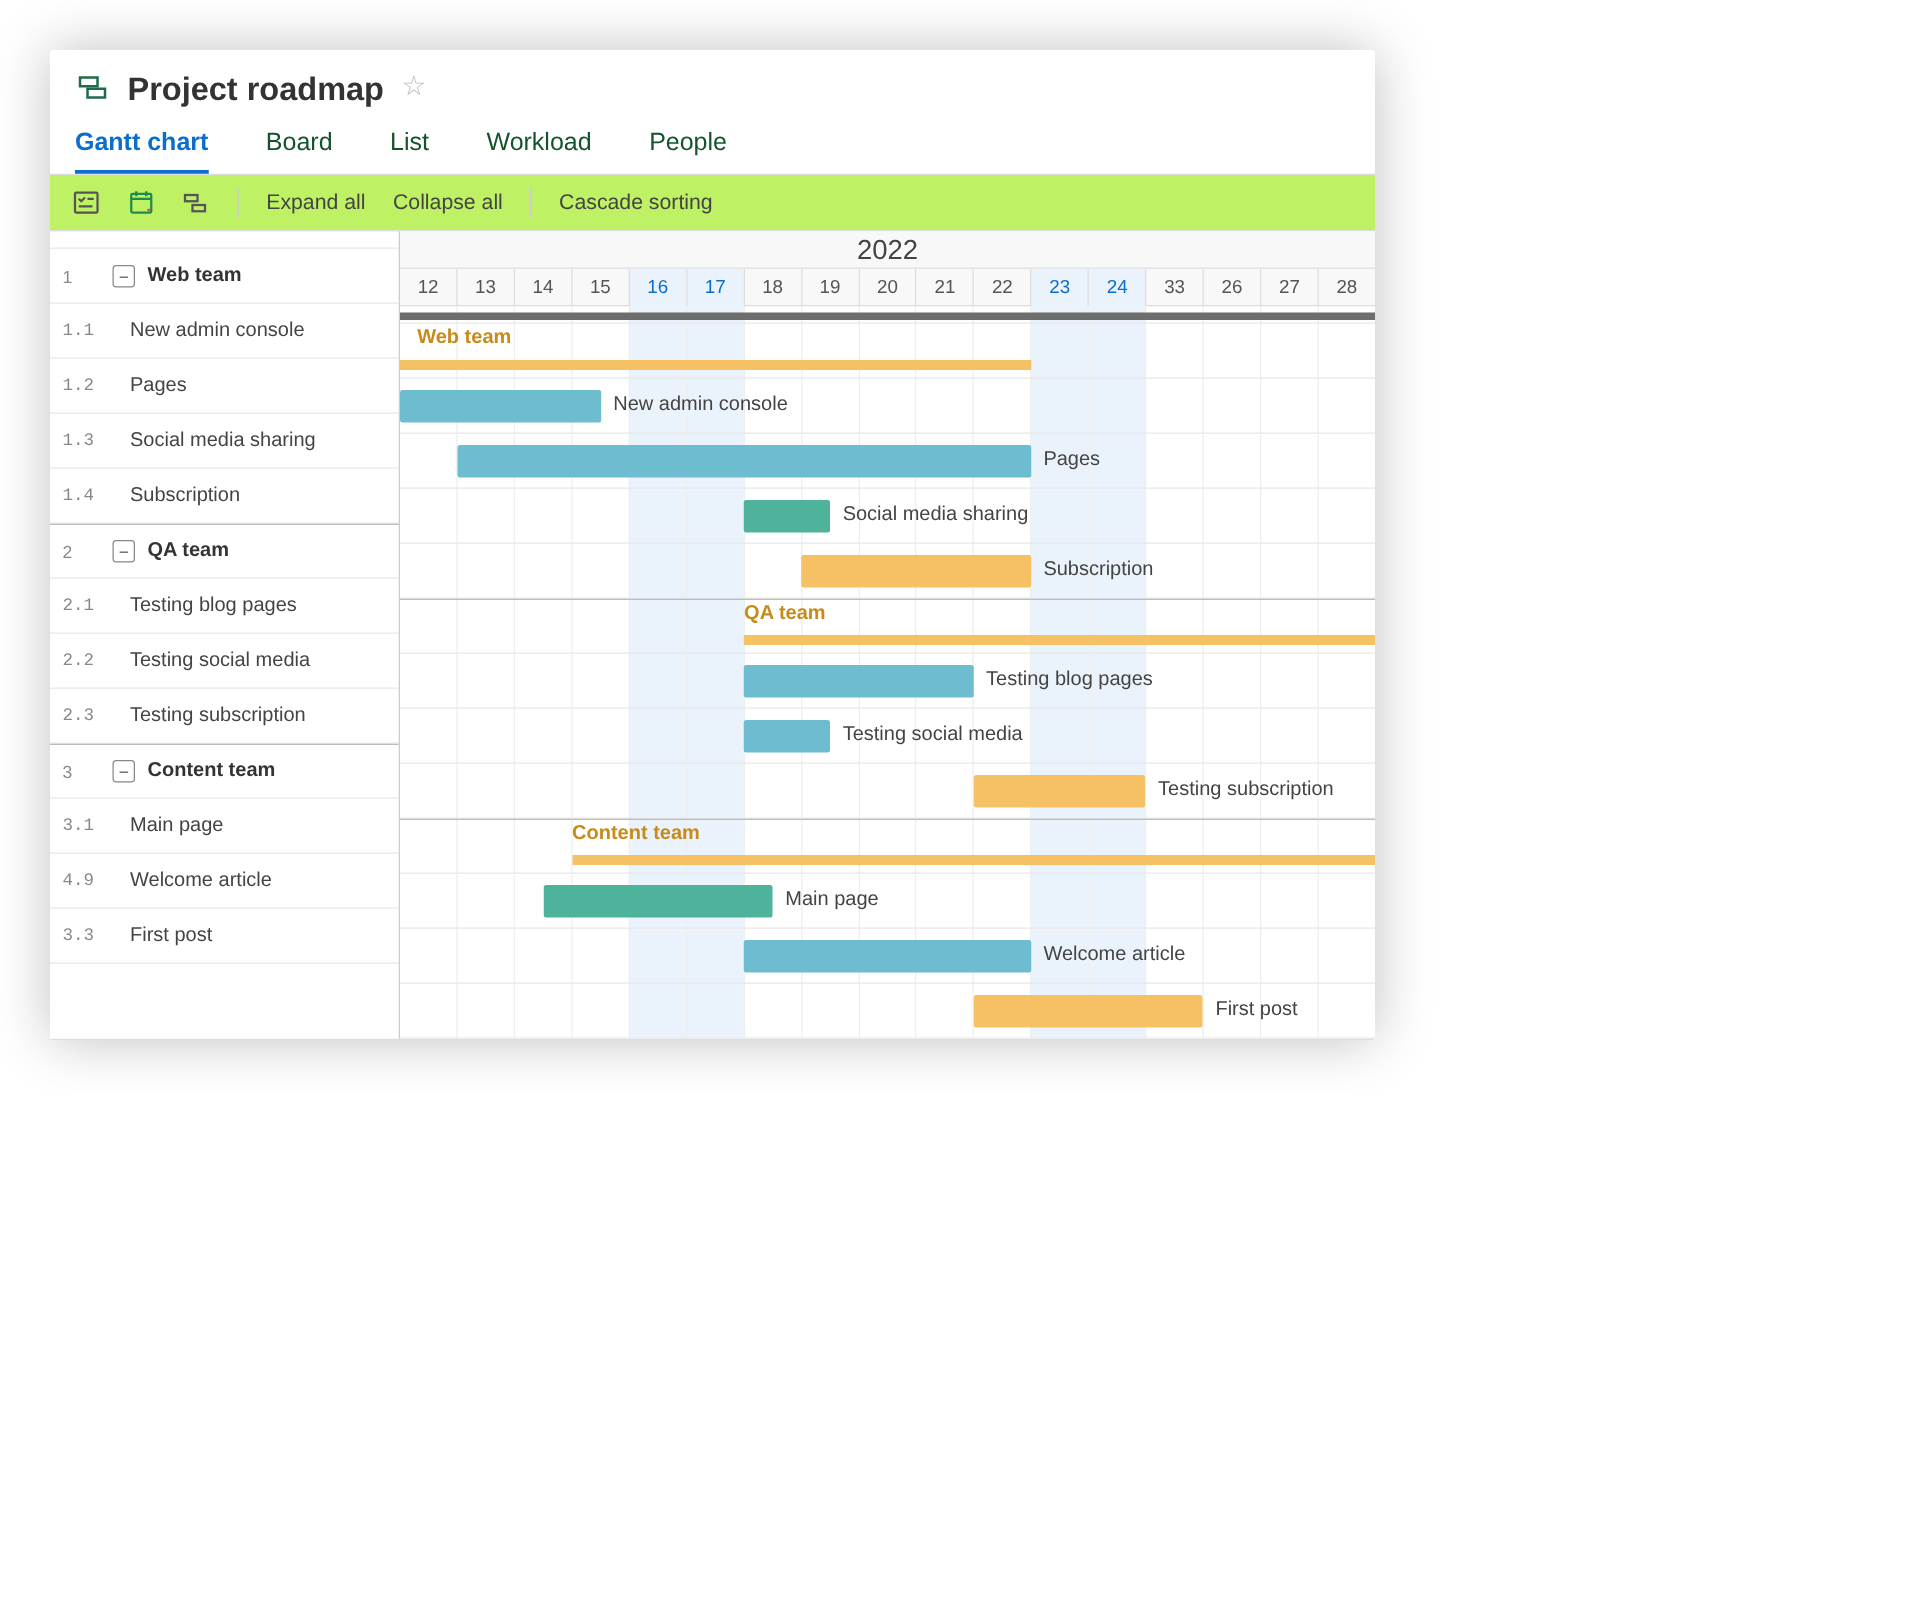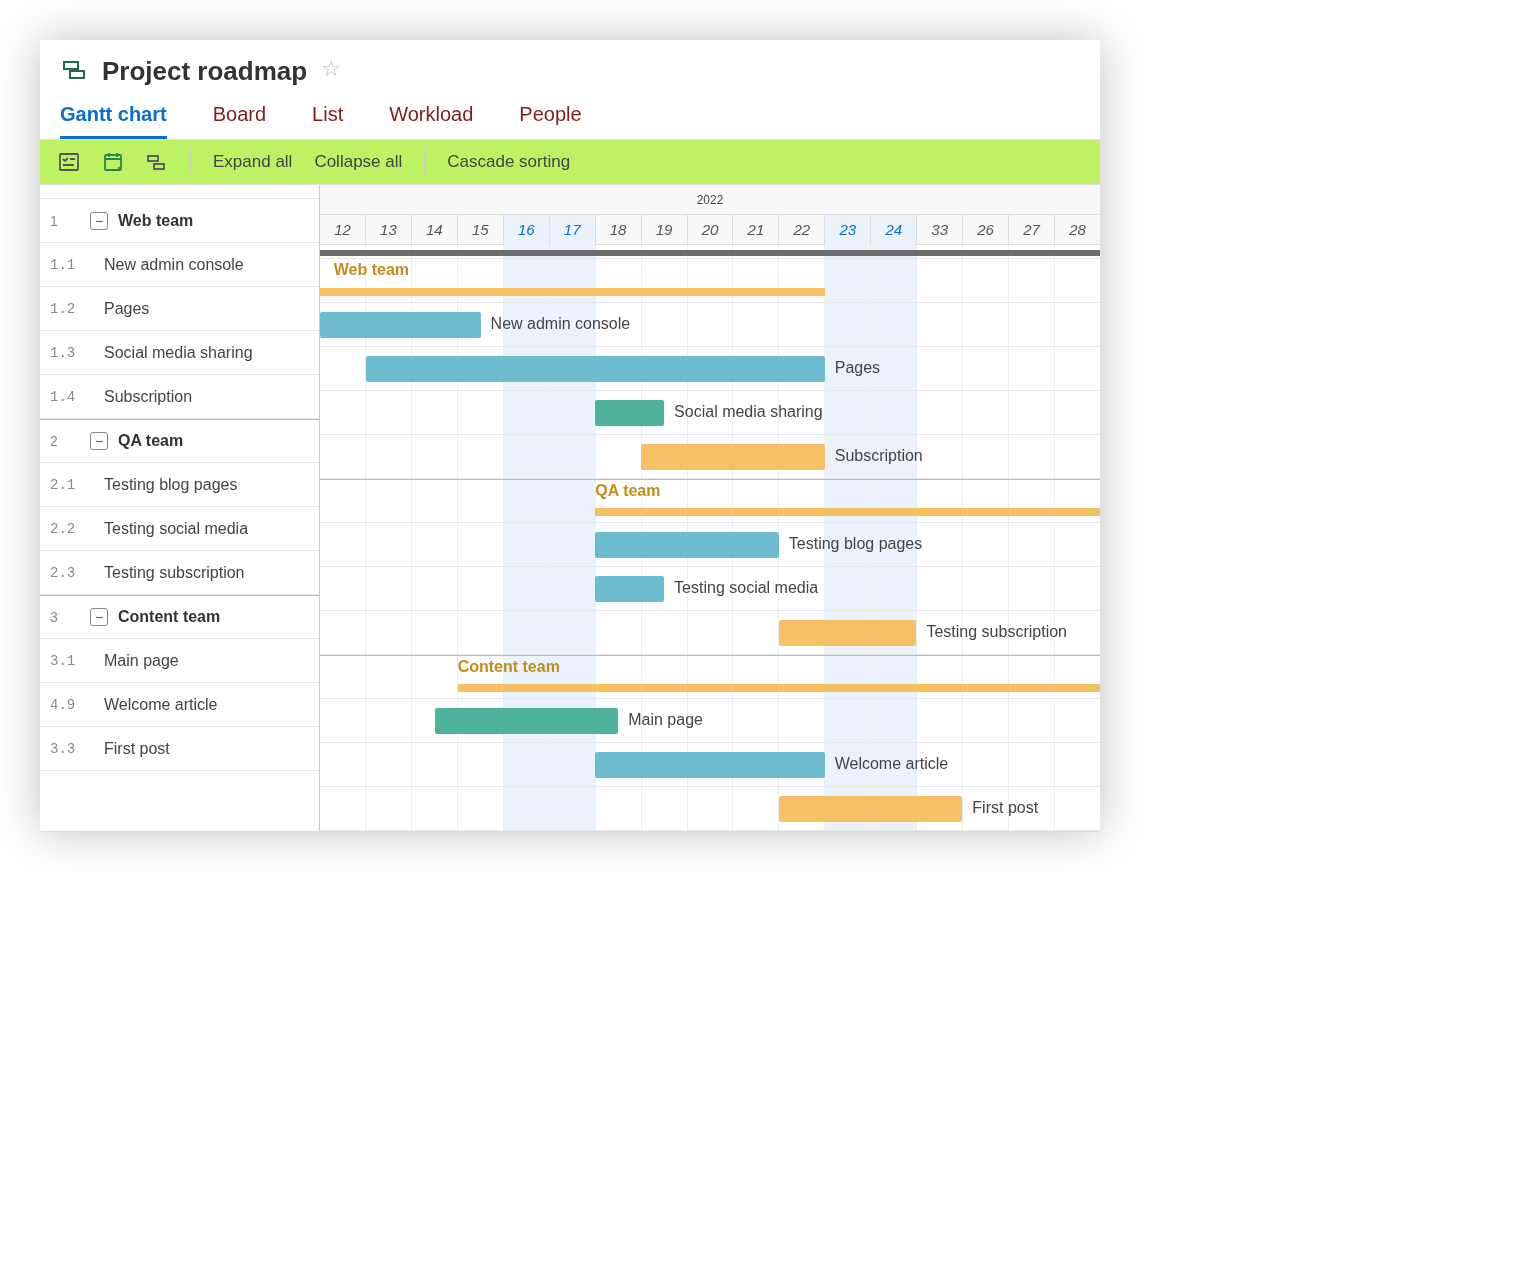--- a/index.html
+++ b/index.html
@@ -3,34 +3,34 @@
 <meta charset="utf-8">
 <style>
 * { box-sizing: border-box; margin: 0; padding: 0; }
 body { font-family: -apple-system, BlinkMacSystemFont, "Segoe UI", Arial, sans-serif; background: #fff; padding: 40px; }
 .app { width: 1060px; background: #fff; box-shadow: 0 0 45px rgba(0,0,0,0.25); border-radius: 2px; overflow: hidden; }
 .header { display: flex; align-items: flex-start; gap: 14px; padding: 16px 20px 4px; }
 .header .proj-icon svg { display: block; }
 .header h1 { font-size: 26px; font-weight: 700; color: #333; }
 .header .star { color: #bbb; font-size: 22px; cursor: pointer; }
 .tabs { display: flex; gap: 46px; padding: 12px 20px 0; border-bottom: 1px solid #ddd; }
-.tab { font-size: 20px; color: #7f1d1d; padding-bottom: 10px; cursor: pointer; }
+.tab { font-size: 20px; color: #14532d; padding-bottom: 10px; cursor: pointer; }
 .tab.active { color: #0b6dcc; font-weight: 700; border-bottom: 3px solid #0b6dcc; }
 .toolbar { display: flex; align-items: center; gap: 22px; padding: 10px 18px; border-bottom: 1px solid #ddd; background: #bef264; }
 .toolbar .tb-icon { color: #555; cursor: pointer; display: inline-flex; }
 .toolbar .tb-icon.green { color: #1f8a4c; }
 .toolbar .vsep { width: 1px; height: 24px; background: #ccc; }
 .toolbar .tb-text { font-size: 17px; color: #444; cursor: pointer; }
 .gantt { display: flex; border-bottom: 1px solid #ddd; }
 .left { width: 280px; flex: 0 0 280px; border-right: 1px solid #ccc; }
 .right { flex: 1; overflow: hidden; position: relative; }
 .lh-head { height: 60px; display: flex; align-items: center; justify-content: center; font-size: 17px; color: #666; border-bottom: 1px solid #ddd; background: #f8f8f8; }
 .rh-head { height: 60px; border-bottom: 1px solid #ddd; background: #f8f8f8; }
-.rh-year { height: 30px; text-align: center; font-size: 12px; color: #444; line-height: 30px; border-bottom: 1px solid #ddd; }
-.rh-days { display: flex; height: 30px; font-style: italic; }
+.rh-year { height: 30px; text-align: center; font-size: 22px; color: #444; line-height: 30px; border-bottom: 1px solid #ddd; }
+.rh-days { display: flex; height: 30px; }
 .rh-day { flex: 1; text-align: center; font-size: 15px; color: #555; line-height: 30px; border-left: 1px solid #ddd; }
 .rh-day:first-child { border-left: none; }
 .rh-day.weekend { color: #0b6dcc; background: #eaf3fb; }
 .left-row { height: 44px; display: flex; align-items: center; padding: 0 10px; border-bottom: 1px solid #e8e8e8; font-size: 16px; color: #444; gap: 10px; }
 .left-row.group-sep { border-top: 1px solid #bbb; }
 .left-row .idx { width: 30px; color: #888; font-size: 14px; }
 .left-row .collapse { width: 18px; height: 18px; border: 1px solid #888; border-radius: 3px; display: flex; align-items: center; justify-content: center; font-size: 14px; color: #555; cursor: pointer; line-height: 1; }
 .left-row.group .label { font-weight: 700; color: #333; }
 .left-row.child .idx { width: 34px; font-family: Liberation Mono, monospace; }
 .left-row.child .label { margin-left: 10px; }

